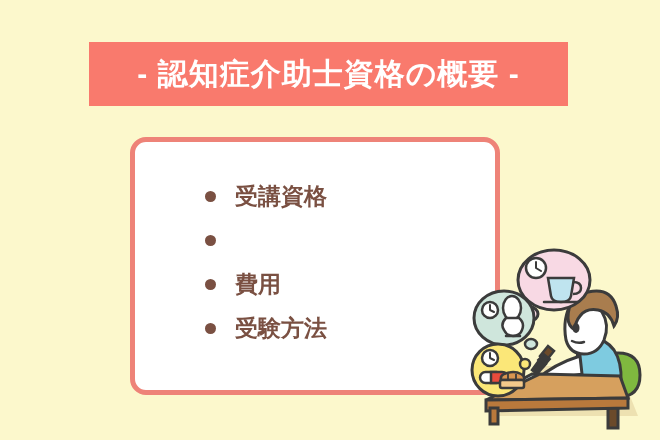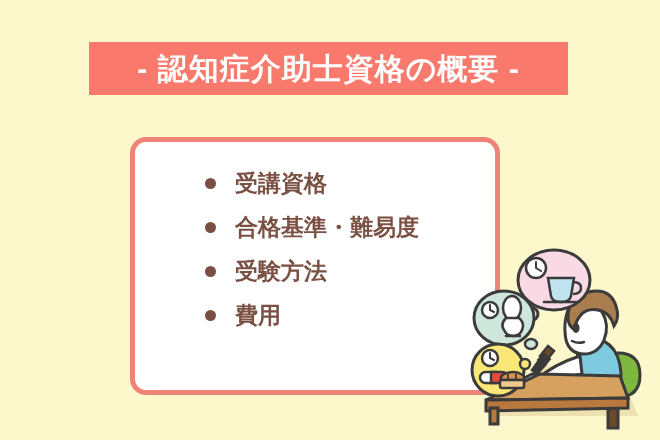--- a/index.html
+++ b/index.html
@@ -19,21 +19,21 @@
     background: #fcf8cc;
     overflow: hidden;
   }
 
   
   #title-banner {
     position: absolute;
     left: 89px;
     top: 42px;
     width: 479px;
-    height: 53px;
+    height: 64px;
     background: #f97a6d;
     display: flex;
     align-items: center;
     justify-content: center;
   }
   #title-text {
     color: #ffffff;
     font-size: 30px;
     font-weight: bold;
     letter-spacing: 1px;
@@ -49,21 +49,21 @@
     width: 370px;
     height: 258px;
     background: #ffffff;
     border: 5px solid #ee8378;
     border-radius: 16px;
     box-sizing: border-box;
   }
   #topic-list {
     list-style: none;
     margin: 0;
-    padding: 19px 0 0 0;
+    padding: 32px 0 0 0;
   }
   #topic-list li {
     display: flex;
     align-items: center;
     height: 44px;
     padding-left: 70px;
   }
   .bullet-dot {
     width: 11px;
     height: 11px;
@@ -100,29 +100,28 @@
   </div>
 
   <div id="content-card">
     <ul id="topic-list">
       <li>
         <span class="bullet-dot"></span>
         <span class="topic-label">受講資格</span>
       </li>
       <li>
         <span class="bullet-dot"></span>
-        <span class="topic-label">合格基準・難易度</span>
+      </li>
+      <li>
+        <span class="bullet-dot"></span>
+        <span class="topic-label">費用</span>
       </li>
       <li>
         <span class="bullet-dot"></span>
         <span class="topic-label">受験方法</span>
-      </li>
-      <li>
-        <span class="bullet-dot"></span>
-        <span class="topic-label">費用</span>
       </li>
     </ul>
   </div>
 
   <div id="illustration">
     <svg width="192" height="192" viewBox="0 0 192 192" xmlns="http://www.w3.org/2000/svg">
 
       <path d="M30 168 L70 118 L150 118 L170 168 Z" fill="#e8d9a8" opacity="0.75"></path>
 
       <g>

